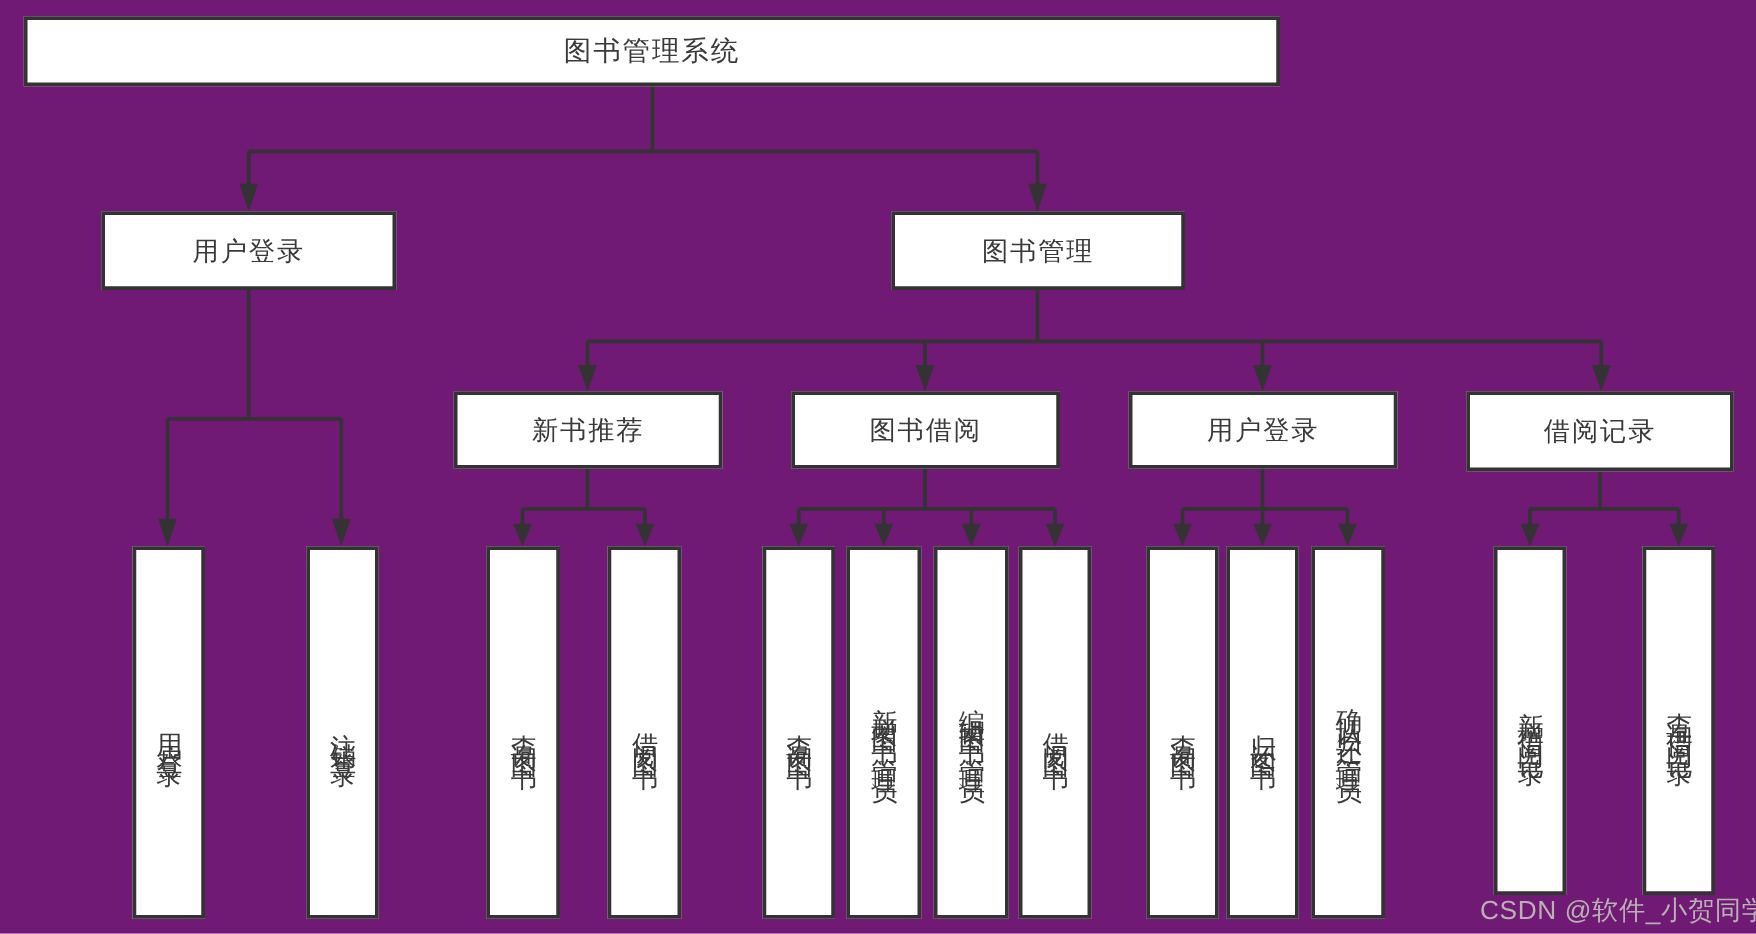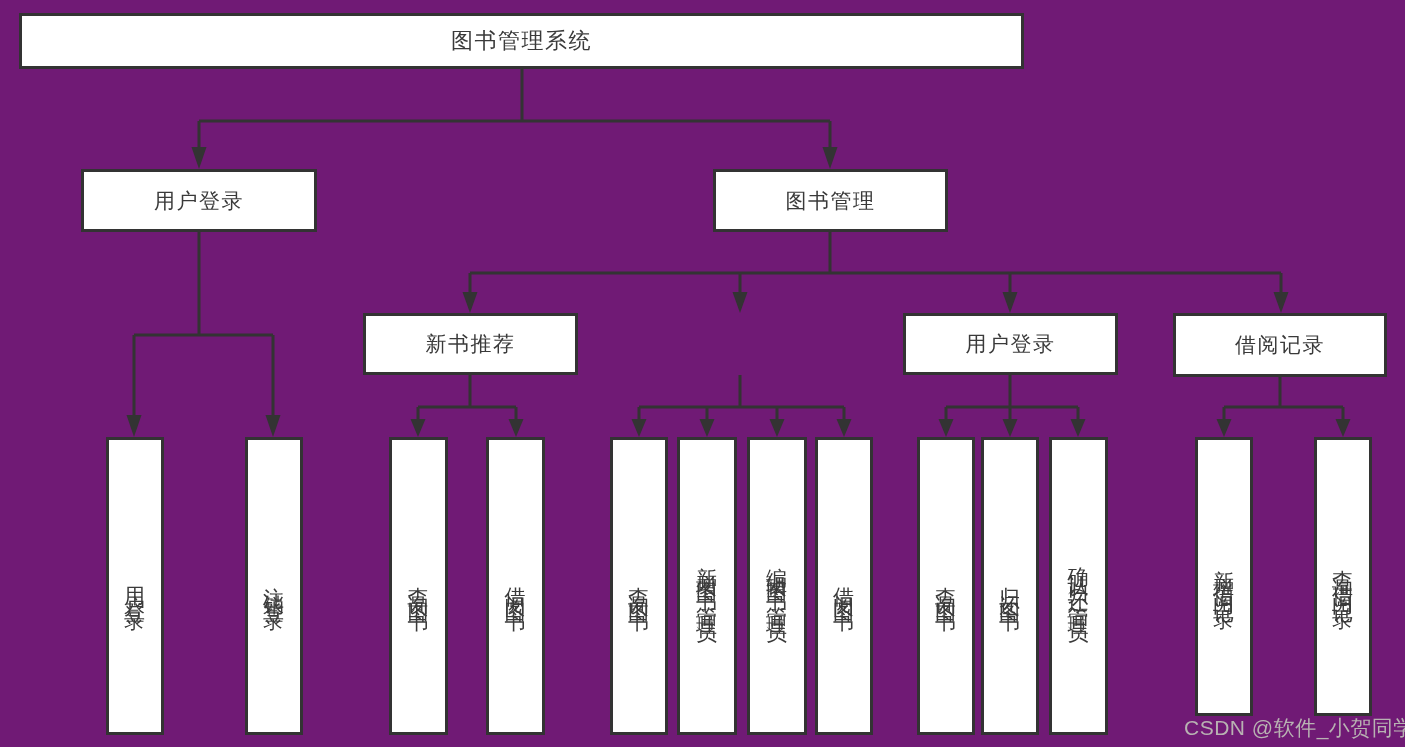--- a/index.html
+++ b/index.html
@@ -128,20 +128,21 @@
       <polygon points="1335.5,419 1350.5,419 1343,437"></polygon>
     </g>
   </svg>
 
   <div class="node root" style="left:19px; top:13px; width:1005px; height:56px;">图书管理系统</div>
 
   <div class="node" style="left:81px; top:169px; width:236px; height:63px;">用户登录</div>
   <div class="node" style="left:713px; top:169px; width:235px; height:63px;">图书管理</div>
 
   <div class="node" style="left:363px; top:313px; width:215px; height:62px;">新书推荐</div>
+  <div class="node" style="left:633px; top:313px; width:215px; height:62px;">图书借阅</div>
   <div class="node" style="left:903px; top:313px; width:215px; height:62px;">用户登录</div>
   <div class="node" style="left:1173px; top:313px; width:214px; height:64px;">借阅记录</div>
 
   <div class="leaf" style="left:106px; top:437px; width:58px; height:298px;">用户登录</div>
   <div class="leaf" style="left:245px; top:437px; width:58px; height:298px;">注销登录</div>
 
   <div class="leaf" style="left:389px; top:437px; width:59px; height:298px;">查询图书</div>
   <div class="leaf" style="left:486px; top:437px; width:59px; height:298px;">借阅图书</div>
 
   <div class="leaf" style="left:610px; top:437px; width:58px; height:298px;">查询图书</div>

